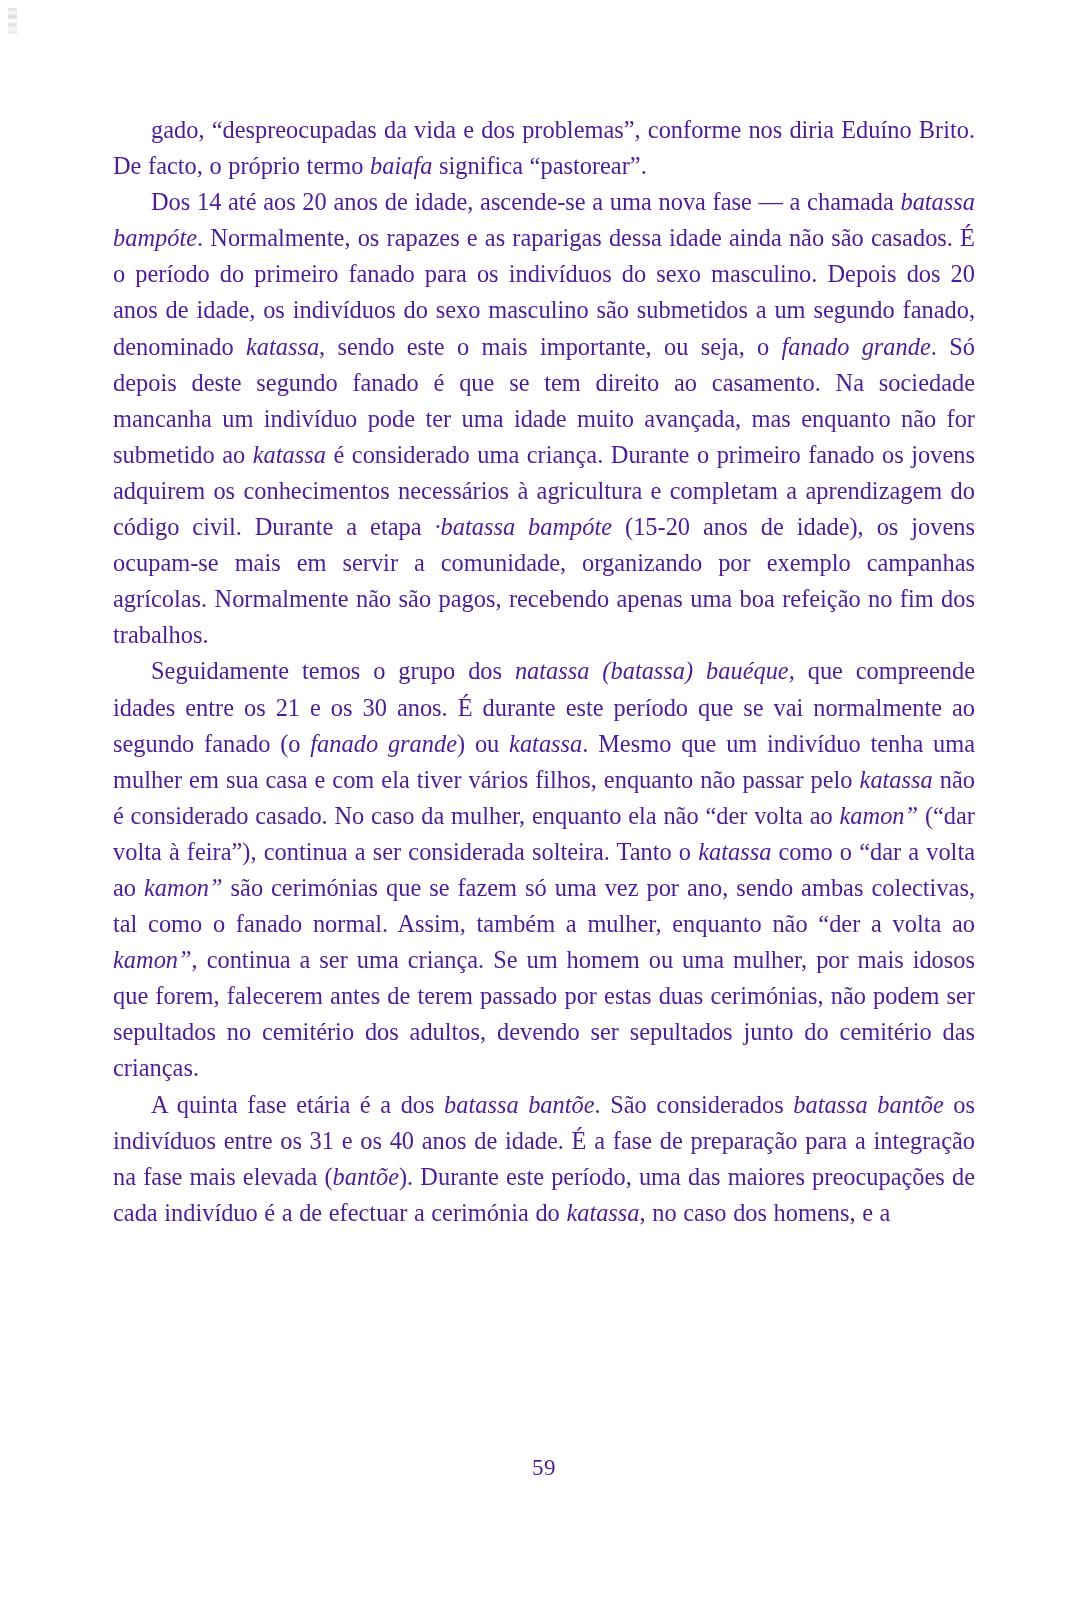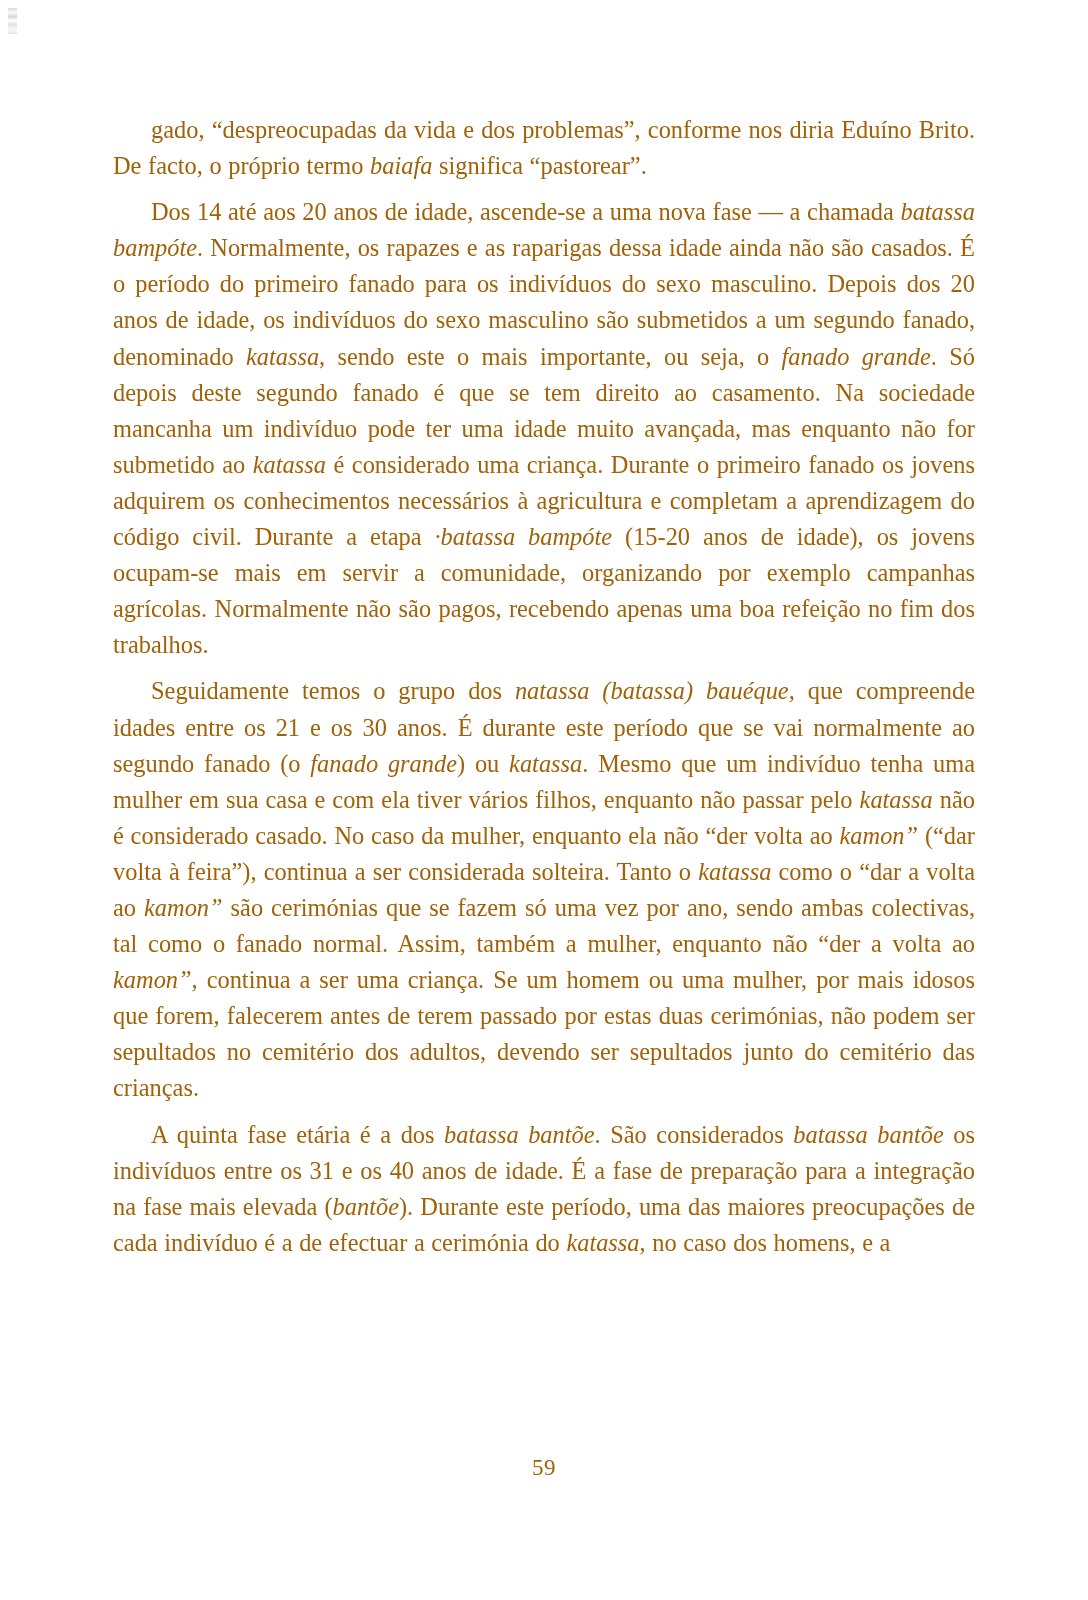--- a/index.html
+++ b/index.html
@@ -7,21 +7,21 @@
     padding: 0;
     background: #ffffff;
   }
   .page {
     position: relative;
     width: 1088px;
     height: 1600px;
     background: #ffffff;
     overflow: hidden;
     font-family: "Liberation Serif", "DejaVu Serif", serif;
-    color: #a16207;
+    color: #4c1d95;
   }
   .scan-artifact {
     position: absolute;
     left: 8px;
     top: 8px;
     width: 9px;
     height: 26px;
     background: linear-gradient(
       to bottom,
       rgba(140,140,145,0.30) 0%,
@@ -46,21 +46,21 @@
     font-size: 24.4px;
     line-height: 36.1px;
     text-align: justify;
     text-justify: inter-word;
     text-indent: 38px;
     hyphens: none;
     -webkit-hyphens: none;
     word-spacing: 0.02em;
   }
   p.para + p.para {
-    margin-top: 10px;
+    margin-top: 0;
   }
   em {
     font-style: italic;
   }
   .pagenum {
     position: absolute;
     left: 0;
     top: 1455px;
     width: 1088px;
     text-align: center;

